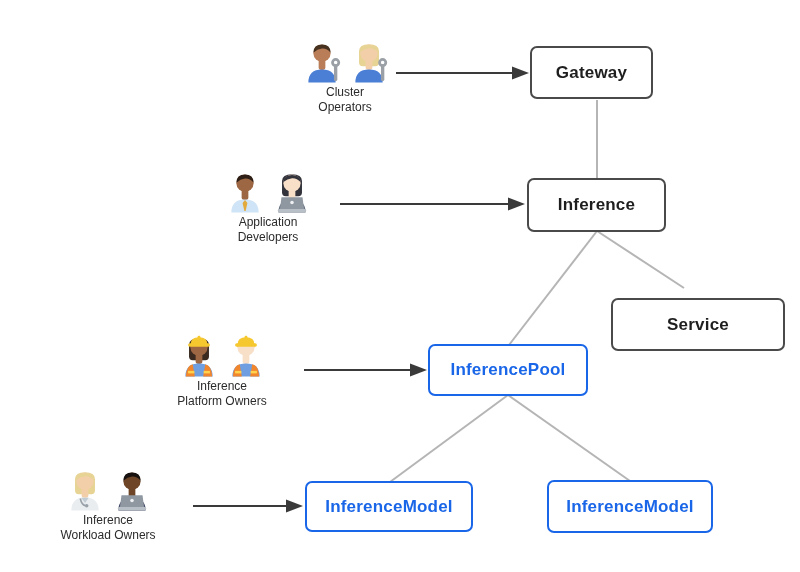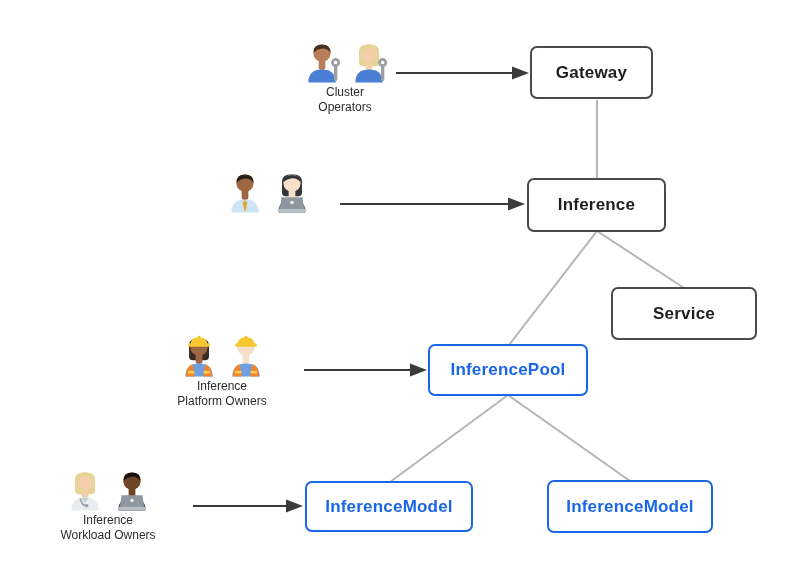--- a/index.html
+++ b/index.html
@@ -56,21 +56,21 @@
       <polygon class="head" points="410,363.5 427,370 410,376.5"></polygon>
     </g>
     <g>
       <line class="arrow" x1="193" y1="506" x2="286" y2="506"></line>
       <polygon class="head" points="286,499.5 303,506 286,512.5"></polygon>
     </g>
   </svg>
 
   <div class="node core" style="left:530px;top:46px;width:123px;height:53px">Gateway</div>
   <div class="node core" style="left:527px;top:178px;width:139px;height:54px">Inference</div>
-  <div class="node core" style="left:611px;top:287px;width:146px;height:53px">Service</div>
+  <div class="node core" style="left:611px;top:298px;width:174px;height:53px">Service</div>
   <div class="node ext" style="left:428px;top:344px;width:160px;height:52px">InferencePool</div>
   <div class="node ext" style="left:305px;top:481px;width:168px;height:51px">InferenceModel</div>
   <div class="node ext" style="left:547px;top:480px;width:166px;height:53px">InferenceModel</div>
 
   <div class="persona" style="left:245px;top:36px;width:200px">
     <div class="emojis">
       <span class="emoji"><svg viewBox="0 0 40 42" width="42" height="45" aria-hidden="true">
             <rect x="16.8" y="20" width="6.4" height="10" rx="2.6" fill="#b97e58"></rect>
             <path d="M7 42 Q7 29.5 20 29.5 Q33 29.5 33 42 Z" fill="#4b7fd6"></path>
             <circle cx="20" cy="14" r="8.2" fill="#b97e58"></circle>
@@ -105,20 +105,22 @@
             <path d="M10.5 12 Q10.5 5.5 20 5.5 Q29.5 5.5 29.5 12 V23 Q29.5 26.5 26 26.5 H14 Q10.5 26.5 10.5 23 Z" fill="#33333c"></path>
             <rect x="16.8" y="20" width="6.4" height="10" rx="2.6" fill="#f7dfc8"></rect>
             <path d="M7 42 Q7 29.5 20 29.5 Q33 29.5 33 42 Z" fill="#6a7382"></path>
             <circle cx="20" cy="14" r="8.2" fill="#f7dfc8"></circle>
             <path d="M11.8 13 Q12.3 6.2 20 6.2 Q27.7 6.2 28.2 13 Q24.5 9 20 9.4 Q15.5 9.8 11.8 13 Z" fill="#33333c"></path>
             <path d="M10 27.5 h20 l1.5 11 h-23 Z" fill="#8f97a1"></path>
             <circle cx="20" cy="32.5" r="1.7" fill="#eef0f2"></circle>
             <rect x="6.5" y="38.5" width="27" height="3" rx="1.5" fill="#b9bfc6"></rect>
           </svg></span>
     </div>
+    <div class="persona-label">Application
+Developers</div>
   </div>
 
   <div class="persona" style="left:122px;top:330px;width:200px">
     <div class="emojis">
       <span class="emoji"><svg viewBox="0 0 40 42" width="42" height="45" aria-hidden="true">
             <path d="M10.5 12 Q10.5 5.5 20 5.5 Q29.5 5.5 29.5 12 V23 Q29.5 26.5 26 26.5 H14 Q10.5 26.5 10.5 23 Z" fill="#3a2a20"></path>
             <rect x="16.8" y="20" width="6.4" height="10" rx="2.6" fill="#9d6743"></rect>
             <path d="M7 42 Q7 29.5 20 29.5 Q33 29.5 33 42 Z" fill="#6f9fe0"></path>
             <path d="M7.5 42 Q8 31.5 14 30.2 L16 42 Z" fill="#f2862c"></path>
             <path d="M32.5 42 Q32 31.5 26 30.2 L24 42 Z" fill="#f2862c"></path>

